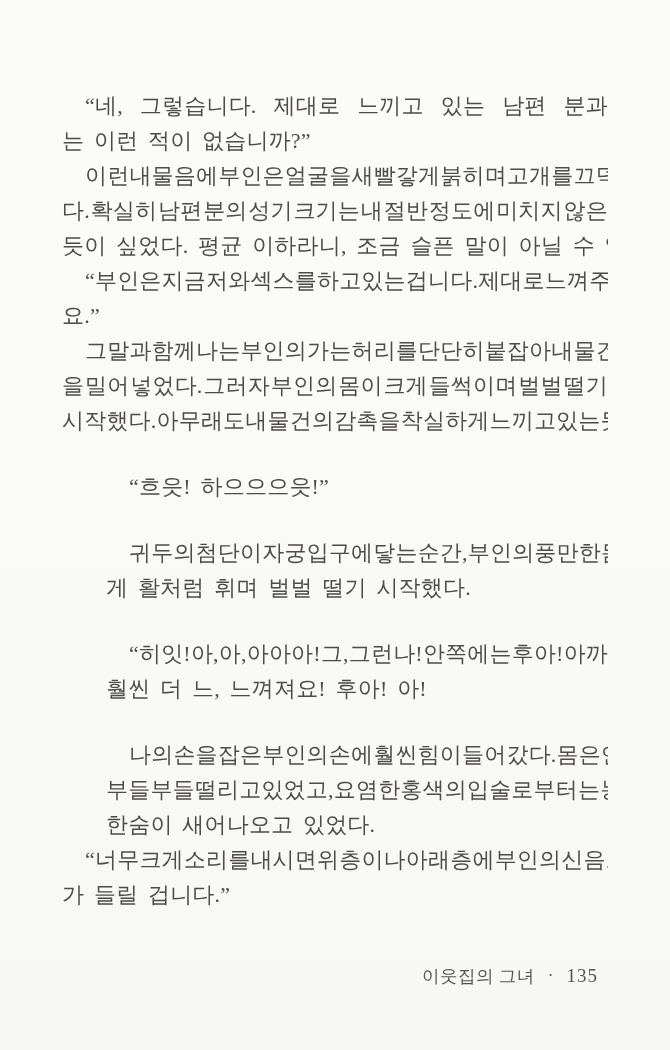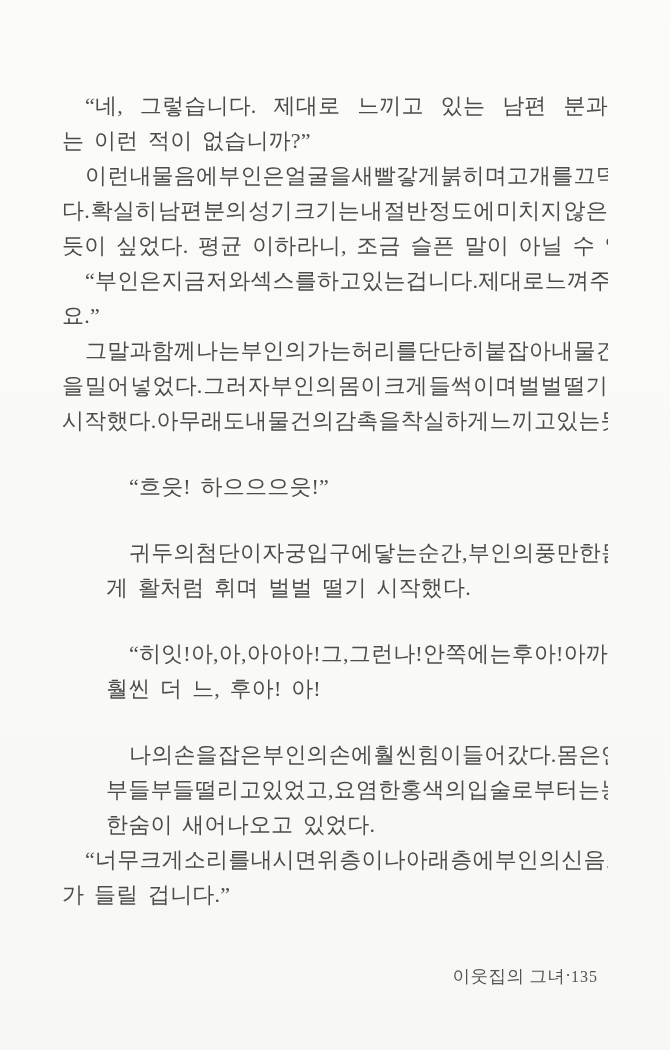--- a/index.html
+++ b/index.html
@@ -48,33 +48,33 @@
   .line.lastline {
     justify-content: flex-start;
     gap: 0.44em;
   }
   .page-footer {
     position: absolute;
     top: 964px;
     right: 72px;
     display: flex;
     align-items: baseline;
-    gap: 0;
+    gap: 13px;
     color: #55534f;
   }
   .running-title {
     font-size: 17.5px;
     letter-spacing: 0.5px;
   }
   .separator-dot {
     font-size: 17px;
     transform: translateY(-1px);
   }
   .page-number {
-    font-size: 16px;
+    font-size: 19px;
     letter-spacing: 1px;
   }
 </style>
 </head>
 <body>
 
 <div class="page">
   <main class="body-text">
       <div class="para">
         <div class="line first">
@@ -224,20 +224,21 @@
           <span>나!</span>
           <span>안쪽에는</span>
           <span>후아!</span>
           <span>아까</span>
           <span>보다</span>
         </div>
         <div class="line lastline">
           <span>훨씬</span>
           <span>더</span>
           <span>느,</span>
+          <span>느껴져요!</span>
           <span>후아!</span>
           <span>아!</span>
         </div>
       </div>
       <div class="para space-before">
         <div class="line first">
           <span>나의</span>
           <span>손을</span>
           <span>잡은</span>
           <span>부인의</span>

